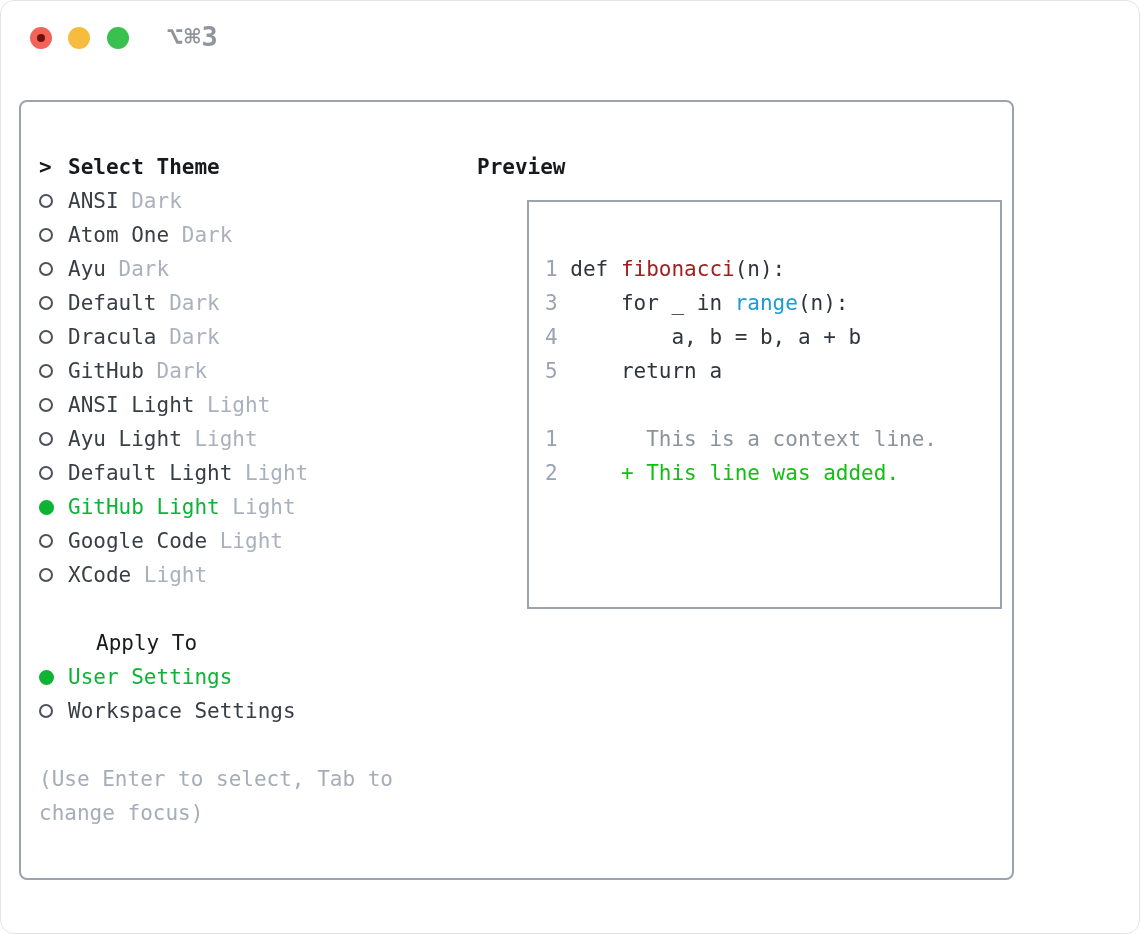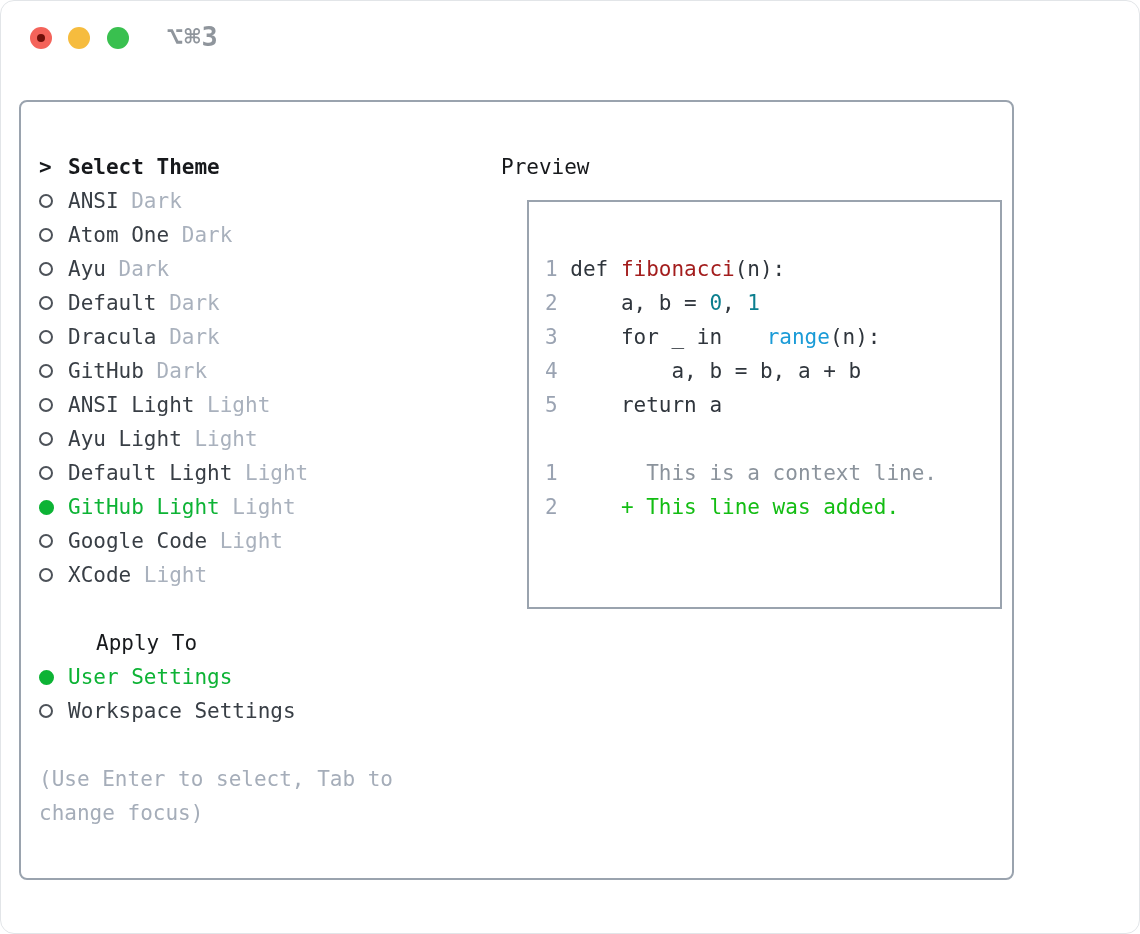--- a/index.html
+++ b/index.html
@@ -29,29 +29,29 @@
   .bullet.prompt{font-weight:bold;color:var(--heading-black);}
   .heading{font-weight:bold;color:var(--heading-black);}
   .subheading{color:var(--heading-black);margin-left:28px;}
   .radio{width:14px;height:14px;border:2px solid #4d5259;border-radius:50%;box-sizing:border-box;display:inline-block;}
   .radio.on{width:15px;height:15px;background:var(--selected-green);border-color:var(--selected-green);}
   .name{color:var(--text-dark);}
   .row.selected .name{color:var(--selected-green);}
   .variant{color:var(--variant-gray);margin-left:1ch;}
   .help-line{color:var(--help-gray);}
   
-  .preview-title{position:absolute;left:480px;top:48px;height:34px;line-height:34px;font-size:21px;font-weight:normal;color:var(--heading-black);text-align:center;}
+  .preview-title{position:absolute;left:456px;top:48px;height:34px;line-height:34px;font-size:21px;font-weight:bold;color:var(--heading-black);text-align:center;}
   .preview-box{position:absolute;left:506px;top:98px;width:475px;height:409px;border:2px solid var(--border-gray);box-sizing:border-box;background:#fff;}
   .code{padding:50px 0 0 16px;}
   .cline{white-space:pre;height:34px;line-height:34px;font-size:21px;color:var(--code-dark);}
   .ln{color:var(--gutter-gray);}
   .tok-code{color:var(--code-dark);}
   .tok-function{color:var(--function-red);}
   .tok-number{color:var(--number-teal);}
-  .tok-builtin{color:var(--builtin-blue);margin-left:32px;}
+  .tok-builtin{color:var(--builtin-blue);}
   .tok-context{color:var(--context-gray);}
   .tok-deleted{color:var(--deleted-red);}
   .tok-added{color:var(--added-green);}
 </style>
 </head>
 <body>
 
 <div class="window">
   <div>
     <span class="light red"></span>
@@ -175,21 +175,20 @@
       <div>
         <div class="row help-line">(Use Enter to select, Tab to</div>
         <div class="row help-line">change focus)</div>
       </div>
     </div>
 
     <div class="preview-title">Preview</div>
     <div class="preview-box">
       <div class="code" id="code-block">
           <div class="cline"><span class="ln">1</span> <span class="tok-code">def </span><span class="tok-function">fibonacci</span><span class="tok-code">(n):</span></div>
-          <div class="cline"><span class="ln">2</span> <span class="tok-code">    a, b = </span><span class="tok-number">0</span><span class="tok-code">, </span><span class="tok-number">1</span></div>
           <div class="cline"><span class="ln">3</span> <span class="tok-code">    for _ in </span><span class="tok-builtin">range</span><span class="tok-code">(n):</span></div>
           <div class="cline"><span class="ln">4</span> <span class="tok-code">        a, b = b, a + b</span></div>
           <div class="cline"><span class="ln">5</span> <span class="tok-code">    return a</span></div>
           <div class="cline"><span class="ln"></span> </div>
           <div class="cline"><span class="ln">1</span> <span class="tok-context">      This is a context line.</span></div>
           <div class="cline"><span class="ln">2</span> <span class="tok-added">    + This line was added.</span></div>
         </div>
     </div>
   </div>
 </div>

